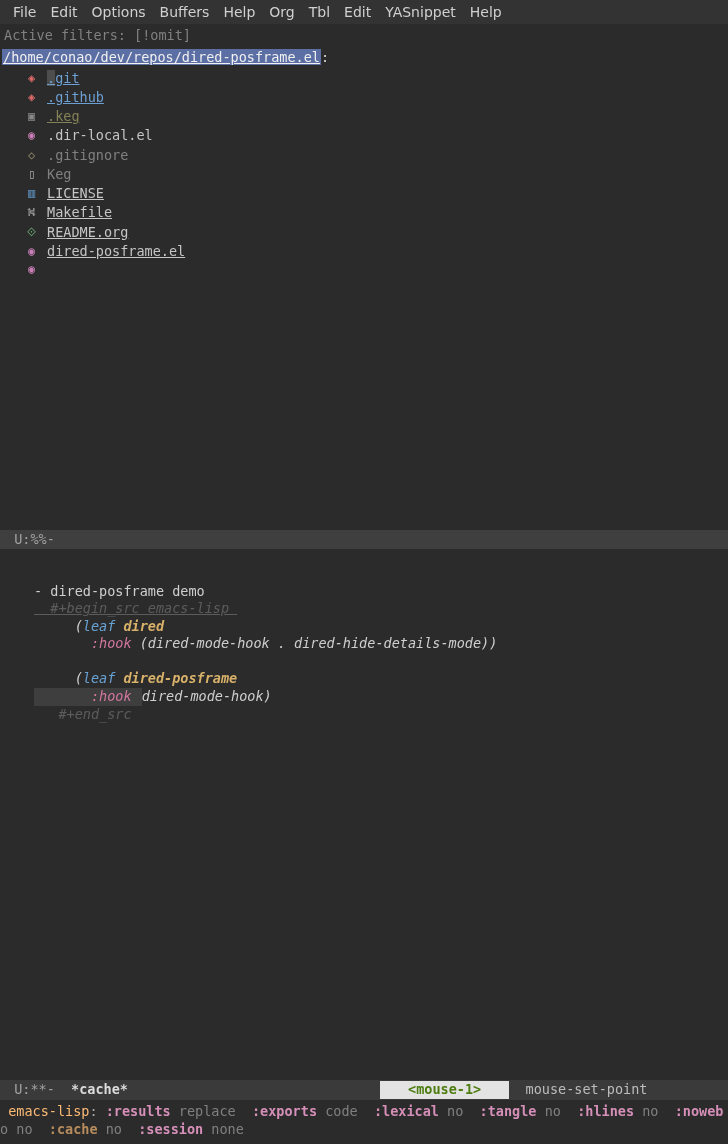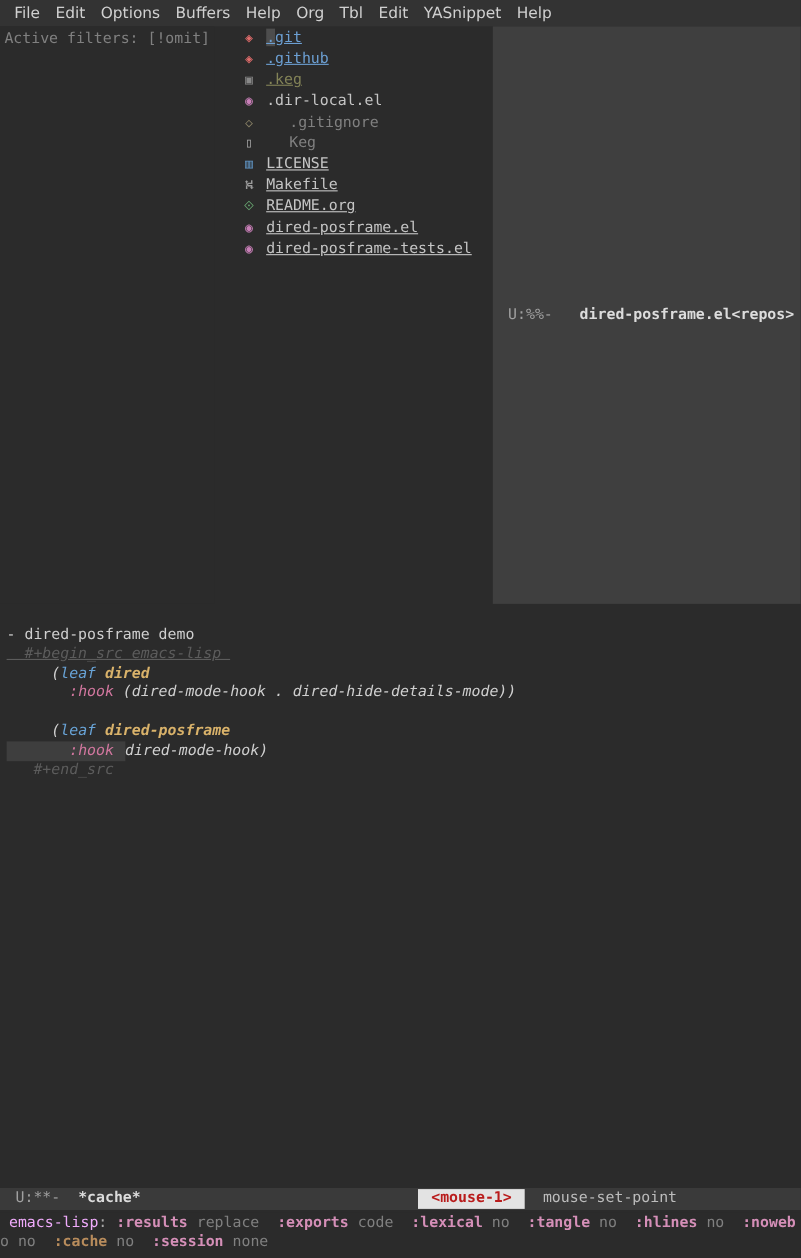--- a/index.html
+++ b/index.html
@@ -64,68 +64,68 @@
 .ico-git    { color: #e06c6b; }
 .ico-gitf   { color: #888065; }
 .ico-folder { color: #888888; }
 .ico-lisp   { color: #c97fb8; }
 .ico-text   { color: #aaaaaa; }
 .ico-book   { color: #6095c5; }
 .ico-make   { color: #9a9a9a; }
 .ico-org    { color: #6bab74; }
 .fname-dir   { color: #6c9fd2; text-decoration: underline; }
 .fname-dir-dim { color: #838357; text-decoration: underline; }
-.fname-gray  { color: #808080; margin-left: 21px; }
+.fname-gray  { color: #808080; }
 .fname-plain { color: #c5c5c5; }
 .fname-under { color: #c5c5c5; text-decoration: underline; }
 .selbox { background: #4d4d4d; }
 
 
 .modeline {
   display: flex;
   align-items: center;
   font-size: 13.5px;
   padding: 1px 6px;
   white-space: pre;
 }
 .ml-top { background: #3f3f3f; color: #bcbcbc; }
 .ml-bot { background: #3a3a3a; color: #bcbcbc; }
 .ml-status { color: #a0a0a0; }
 .ml-buf    { color: #dcdcdc; font-weight: bold; }
 .ml-mouseevt {
   background: #e3e3e3;
-  color: #b91c1c;
+  color: #4d7c0f;
   font-weight: bold;
-  padding: 0 4px;
-}
-
-
-.top-panel { height: 525px; display: flex; flex-direction: row; }
+  padding: 0 20px;
+}
+
+
+.top-panel { height: 525px; display: flex; flex-direction: column; }
 .top-body  { flex: 1; }
 
 
 .bottom-panel { }
-.orgtext { padding: 2px 6px; line-height: 1.3; white-space: pre; }
+.orgtext { padding: 16px 6px; line-height: 1.3; white-space: pre; margin-left: 28px; }
 .org-h1   { color: #cfcfcf; }
 .org-block-begin { color: #5c5c5c; text-decoration: underline; font-style: italic; }
 .org-block-end   { color: #5c5c5c; font-style: italic; }
 .org-leaf  { color: #68a3d6; font-style: italic; }
 .org-name  { color: #d9b26a; font-style: italic; font-weight: bold; }
 .org-key   { color: #d2779f; font-style: italic; }
 .org-plain { color: #cfcfcf; font-style: italic; }
 .org-hookline { background: #3e3e3e; display: inline-block; padding-right: 2px; }
 
 
 .footer { position: absolute; left: 0; right: 0; }
 .footer1 { bottom: 44px; }
 .footer2 { bottom: 22px; background: #2b2b2b; padding: 1px 0; white-space: pre; color: #a8a8a8; }
 .footer3 { bottom: 4px;  background: #2b2b2b; padding: 1px 0; white-space: pre; color: #a8a8a8; }
 .fk-main  { color: #d58fb8; font-weight: bold; }
 .fk-val   { color: #808080; }
-.fk-lang  { color: #f0abfc; }
+.fk-lang  { color: #fdba74; }
 .fk-cache { color: #b88c5c; font-weight: bold; }
 </style>
 </head>
 <body>
 
 <div class="menubar">
   <span>File</span>
   <span>Edit</span>
   <span>Options</span>
   <span>Buffers</span>
@@ -133,20 +133,23 @@
   <span>Org</span>
   <span>Tbl</span>
   <span>Edit</span>
   <span>YASnippet</span>
   <span>Help</span>
 </div>
 
 <div class="top-panel">
   <div class="filters">Active filters: [!omit]</div>
   <div class="top-body">
+    <div class="pathline">
+      <span class="path-hl">/home/conao/dev/repos/dired-posframe.el</span><span class="path-colon">:</span>
+    </div>
     <div class="listing" id="file-list">
         <div class="file-row">
           <span class="ico ico-git">◈</span>
           <span class="fname-dir"><span class="selbox">.</span>git</span>
         </div>
         <div class="file-row">
           <span class="ico ico-git">◈</span>
           <span class="fname-dir">.github</span>
         </div>
         <div class="file-row">
@@ -176,27 +179,25 @@
         <div class="file-row">
           <span class="ico ico-org">⟐</span>
           <span class="fname-under">README.org</span>
         </div>
         <div class="file-row">
           <span class="ico ico-lisp">◉</span>
           <span class="fname-under">dired-posframe.el</span>
         </div>
         <div class="file-row">
           <span class="ico ico-lisp">◉</span>
-          <span class="fname-under">dired-posframe-tests.el</span>
         </div>
       </div>
   </div>
   <div class="modeline ml-top">
     <span class="ml-status"> U:%%-   </span>
-    <span class="ml-buf">dired-posframe.el&lt;repos&gt;</span>
   </div>
 </div>
 
 <div class="bottom-panel">
   <div class="orgtext">
 <span class="org-h1">- dired-posframe demo</span>
 <span class="org-block-begin">  #+begin_src emacs-lisp </span>
 <span><span class="org-plain">     (</span><span class="org-leaf">leaf</span><span class="org-plain"> </span><span class="org-name">dired</span></span>
 <span><span class="org-plain">       </span><span class="org-key">:hook</span><span class="org-plain"> (dired-mode-hook . dired-hide-details-mode))</span></span>
 <span></span>

